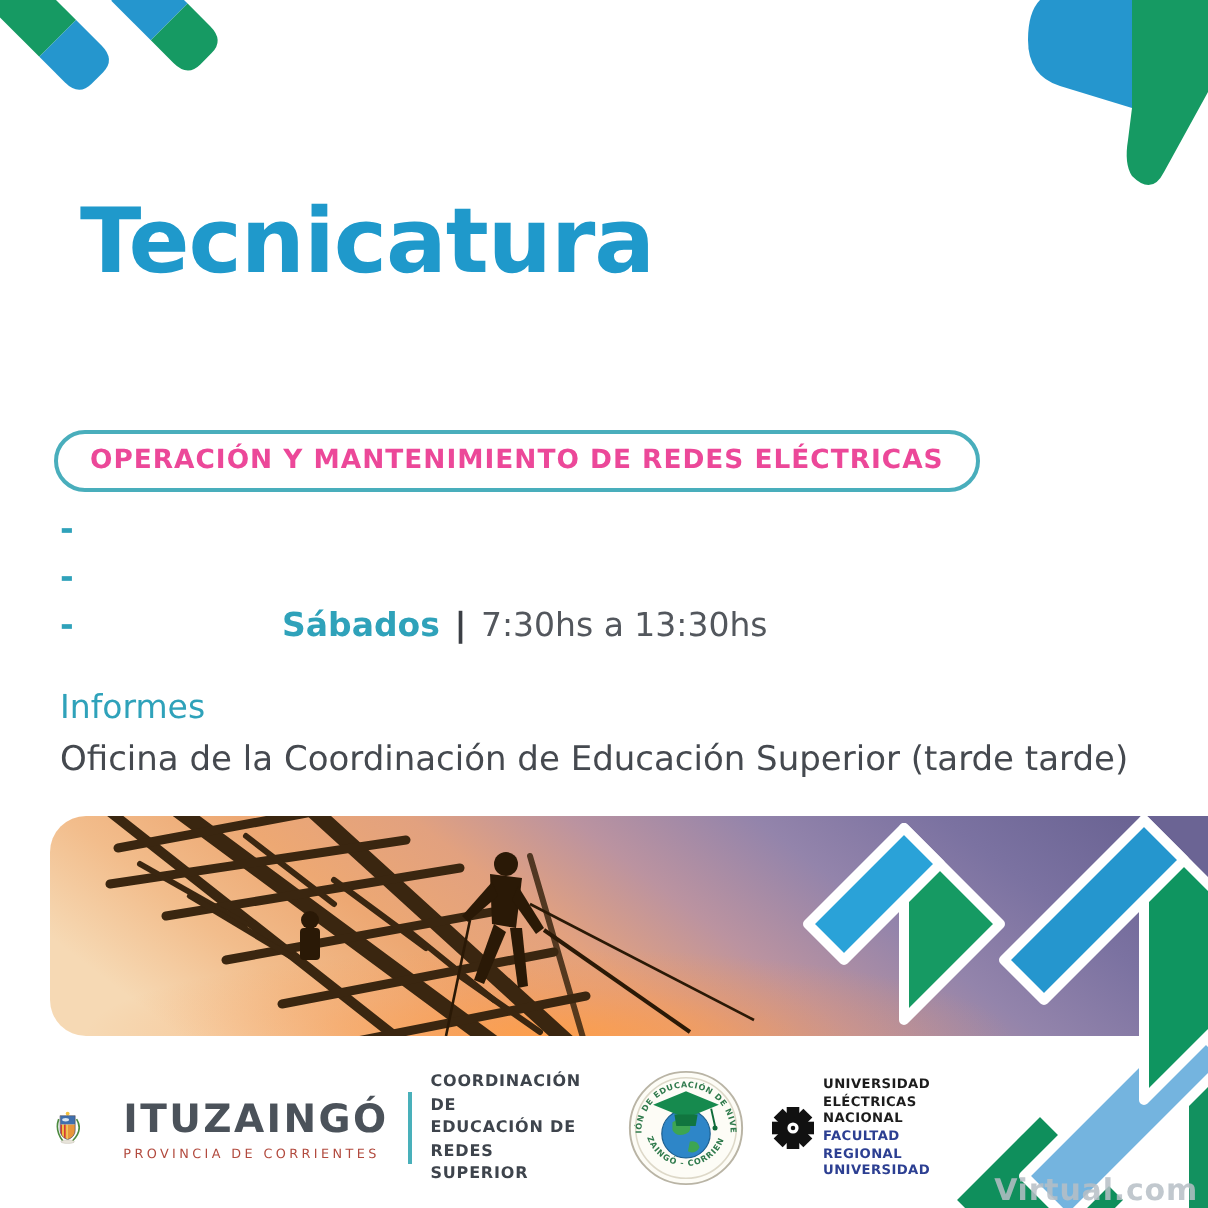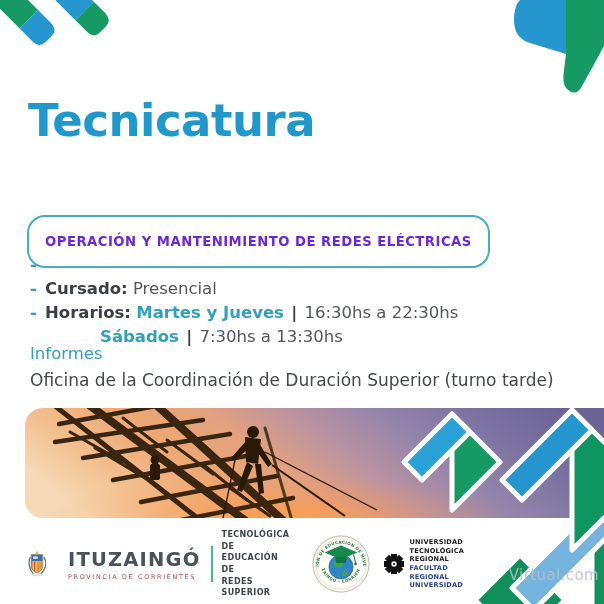--- a/index.html
+++ b/index.html
@@ -5,36 +5,36 @@
   html,body{margin:0;padding:0;background:#e9e9e9;}
   .poster{
     position:relative;width:604px;height:604px;background:#ffffff;overflow:hidden;
     font-family:"DejaVu Sans","Liberation Sans",sans-serif;
   }
   svg{display:block;}
   
   .deco-tl{position:absolute;left:0;top:0;z-index:1;}
   .deco-tr{position:absolute;right:0;top:0;z-index:1;}
   .title{
-    position:absolute;left:28px;top:94px;z-index:2;
+    position:absolute;left:40px;top:94px;z-index:2;
     font-size:45px;line-height:53px;font-weight:bold;color:#1f99cb;letter-spacing:-0.5px;
   }
   .pill{
     position:absolute;left:27px;top:215px;z-index:2;display:inline-block;
-    border:2.5px solid #49aebc;border-radius:18px;padding:17px 16px;
-    font-size:13.2px;font-weight:bold;letter-spacing:.5px;color:#6d28d9;white-space:nowrap;text-align:center;
+    border:2.5px solid #49aebc;border-radius:18px;padding:6px 16px;
+    font-size:13.2px;font-weight:bold;letter-spacing:.5px;color:#ec4899;white-space:nowrap;text-align:center;
   }
   
   .details{position:absolute;left:30px;top:253px;z-index:2;font-size:16.5px;line-height:24px;color:#53575d;}
   .row{display:flex;align-items:flex-start;}
   .dash{color:#2fa2ba;font-weight:bold;width:15px;flex:0 0 15px;}
   .lbl{font-weight:bold;color:#3b3f45;}
   .teal{color:#2fa2ba;font-weight:bold;}
   .pipe{font-weight:bold;color:#3b3f45;padding:0 2px;}
-  .sched2{margin-left:55px;}
+  .sched2{margin-left:96px;}
   .informes{position:absolute;left:30px;top:344px;z-index:2;}
   .informes-h{color:#2fa2ba;font-weight:normal;font-size:16.5px;}
   .informes-t{color:#45494f;font-size:17px;margin-top:7px;}
   
   .photo{
     position:absolute;left:25px;top:408px;width:579px;height:110px;z-index:1;
     border-radius:18px 0 0 18px;overflow:hidden;
   }
   .deco-br{position:absolute;left:388px;top:400px;z-index:2;}
   
@@ -47,22 +47,22 @@
   .muni-sub{font-size:6.4px;font-weight:normal;color:#b24a3e;letter-spacing:1.7px;margin-top:2px;}
   .vdiv{width:2px;height:36px;background:#49b0ba;margin:0 9px 0 10px;flex:0 0 2px;}
   .coord{font-size:8px;font-weight:bold;color:#3e444c;letter-spacing:.4px;line-height:1.45;}
   .seal{margin-left:22px;flex:0 0 auto;}
   .utn{display:flex;align-items:center;margin-left:13px;justify-content:space-between;}
   .utn-text{margin-left:5px;font-size:6.6px;font-weight:bold;line-height:1.3;letter-spacing:.2px;}
   .utn-black{color:#1c1c1c;}
   .utn-blue{color:#2c3f92;}
   
   .wm{
-    position:absolute;right:5px;top:566px;z-index:4;
-    font-size:15px;font-weight:normal;color:#b7bfc6;opacity:.85;letter-spacing:.4px;
+    position:absolute;right:5px;top:586px;z-index:4;
+    font-size:15px;font-weight:bold;color:#b7bfc6;opacity:.85;letter-spacing:.4px;
   }
 </style>
 </head>
 <body>
 
 <div class="poster">
 
   <svg class="deco-tl" width="132" height="62" viewBox="0 0 132 62">
     <g transform="translate(14,-14) rotate(45)">
       <rect x="0" y="0" width="34" height="26" fill="#169a63"></rect>
@@ -86,43 +86,36 @@
   <div class="pill">
     <span>OPERACIÓN Y MANTENIMIENTO DE REDES ELÉCTRICAS</span>
   </div>
 
   <div class="details">
     <div class="row">
       <span class="dash">-</span>
     </div>
     <div class="row">
       <span class="dash">-</span>
-      <span><span class="lbl">Cursado:</span> <span>Presencial</span></span>
     </div>
     <div class="row">
       <span class="dash">-</span>
       <div>
-        <div>
-          <span class="lbl">Horarios:</span>
-          <span class="teal">Martes y Jueves</span>
-          <span class="pipe">|</span>
-          <span>16:30hs a 22:30hs</span>
-        </div>
         <div class="sched2">
           <span class="teal">Sábados</span>
           <span class="pipe">|</span>
           <span>7:30hs a 13:30hs</span>
         </div>
       </div>
     </div>
   </div>
 
   <div class="informes">
     <div class="informes-h">Informes</div>
-    <div class="informes-t">Oficina de la Coordinación de Duración Superior (turno tarde)</div>
+    <div class="informes-t">Oficina de la Coordinación de Educación Superior (tarde tarde)</div>
   </div>
 
   <div class="photo">
     <svg width="579" height="110" viewBox="0 0 579 110">
       <defs>
         <linearGradient id="sky" x1="0" y1="0.55" x2="1" y2="0.3">
           <stop offset="0" stop-color="#f6d9b4"></stop>
           <stop offset="0.14" stop-color="#f2bd8c"></stop>
           <stop offset="0.28" stop-color="#eda873"></stop>
           <stop offset="0.42" stop-color="#e2a17f"></stop>
@@ -219,21 +212,21 @@
     </svg>
 
     <div class="muni">
       <div class="muni-name">ITUZAINGÓ</div>
       <div class="muni-sub">PROVINCIA DE CORRIENTES</div>
     </div>
 
     <div class="vdiv"></div>
 
     <div class="coord">
-      <div>TECNOLÓGICA DE</div>
+      <div>COORDINACIÓN DE</div>
       <div>EDUCACIÓN DE</div>
       <div>REDES SUPERIOR</div>
     </div>
 
     <svg class="seal" width="60" height="60" viewBox="0 0 62 62">
       <circle cx="31" cy="31" r="29" fill="#fdfcf6" stroke="#b9b4a5" stroke-width="1"></circle>
       <circle cx="31" cy="31" r="26" fill="none" stroke="#ddd8c8" stroke-width="0.8"></circle>
       <defs>
         <path id="sealTop" d="M 8,33 A 23,23 0 0 1 54,33"></path>
         <path id="sealBottom" d="M 11,36 A 21,21 0 0 0 51,36"></path>
@@ -259,21 +252,21 @@
           <rect x="-15" y="-4.5" width="30" height="9"></rect>
           <rect x="-15" y="-4.5" width="30" height="9" transform="rotate(45)"></rect>
           <rect x="-15" y="-4.5" width="30" height="9" transform="rotate(90)"></rect>
           <rect x="-15" y="-4.5" width="30" height="9" transform="rotate(135)"></rect>
           <circle cx="0" cy="0" r="4" fill="#ffffff"></circle>
           <circle cx="0" cy="0" r="1.6" fill="#111111"></circle>
         </g>
       </svg>
       <div class="utn-text">
         <div class="utn-black">UNIVERSIDAD</div>
-        <div class="utn-black">TECNOLÓGICA REGIONAL</div>
+        <div class="utn-black">ELÉCTRICAS NACIONAL</div>
         <div class="utn-blue">FACULTAD REGIONAL</div>
         <div class="utn-blue">UNIVERSIDAD</div>
       </div>
     </div>
   </div>
 
   <div class="wm">Virtual.com</div>
 
 </div>
 

